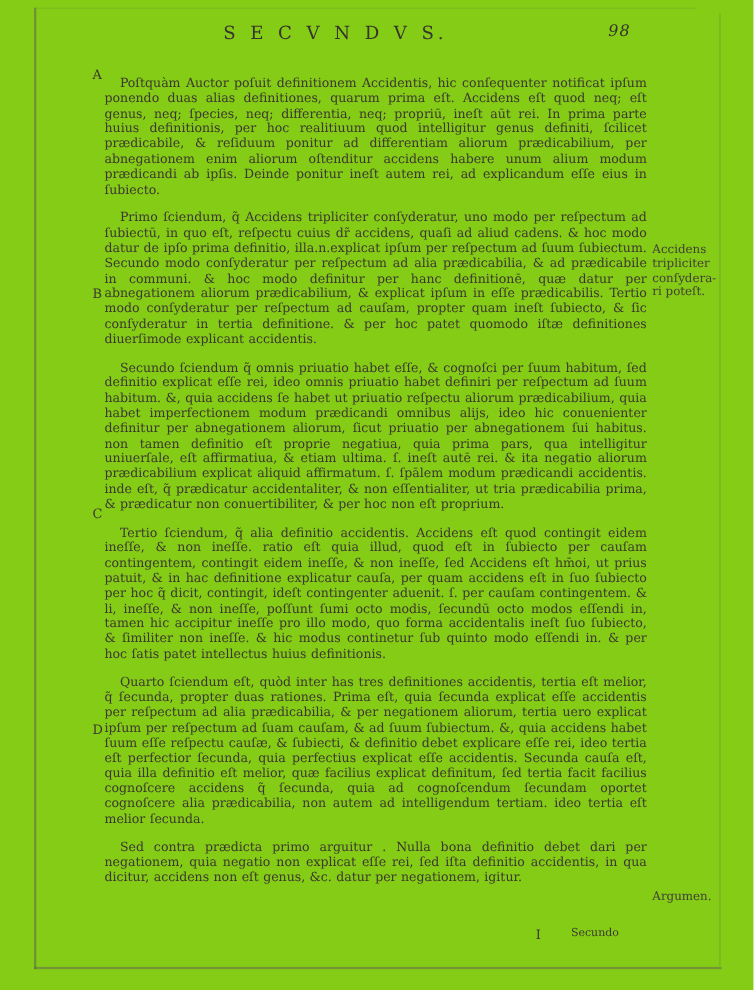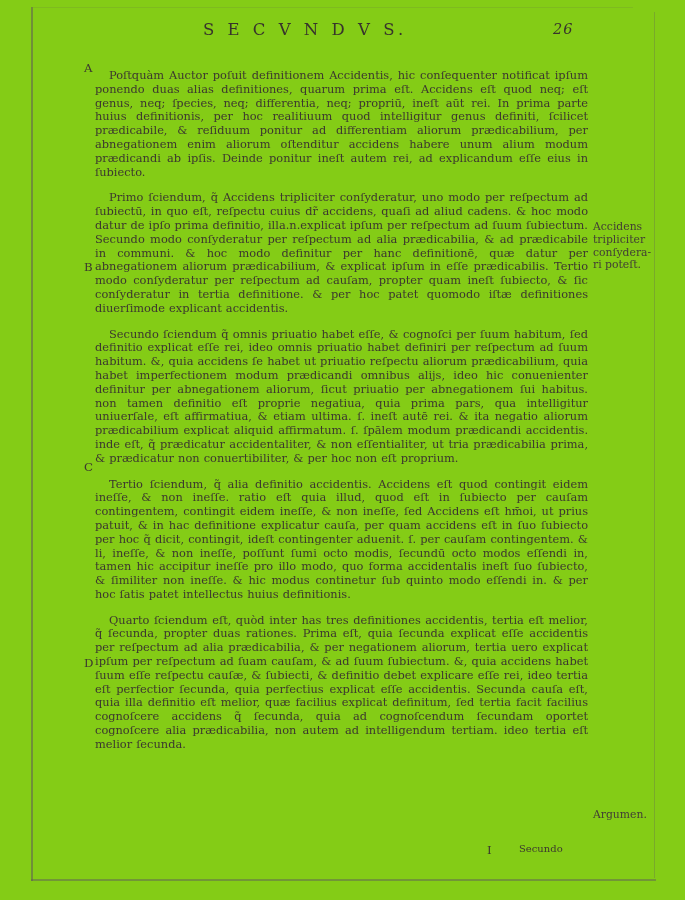--- a/index.html
+++ b/index.html
@@ -73,29 +73,30 @@
 
 <div class="page">
 
   <div class="edge edge-left"></div>
   <div class="edge edge-bottom"></div>
   <div class="edge edge-right"></div>
   <div class="edge edge-top"></div>
 
   <div class="running-head">
     <span class="head-title">S E C V N D V S.</span>
-    <span class="page-number">26</span>
+    <span class="page-number">98</span>
   </div>
 
   <div class="text-column">
     <p>Poſtquàm Auctor poſuit definitionem Accidentis, hic conſequenter notificat ipſum ponendo duas alias definitiones, quarum prima eſt. Accidens eſt quod neq; eſt genus, neq; ſpecies, neq; differentia, neq; propriū, ineſt aūt rei. In prima parte huius definitionis, per hoc realitiuum quod intelligitur genus definiti, ſcilicet prædicabile, &amp; reſiduum ponitur ad differentiam aliorum prædicabilium, per abnegationem enim aliorum oſtenditur accidens habere unum alium modum prædicandi ab ipſis. Deinde ponitur ineſt autem rei, ad explicandum eſſe eius in ſubiecto.</p>
     <p>Primo ſciendum, q̃ Accidens tripliciter conſyderatur, uno modo per reſpectum ad ſubiectū, in quo eſt, reſpectu cuius dr̃ accidens, quaſi ad aliud cadens. &amp; hoc modo datur de ipſo prima definitio, illa.n.explicat ipſum per reſpectum ad ſuum ſubiectum. Secundo modo conſyderatur per reſpectum ad alia prædicabilia, &amp; ad prædicabile in communi. &amp; hoc modo definitur per hanc definitionē, quæ datur per abnegationem aliorum prædicabilium, &amp; explicat ipſum in eſſe prædicabilis. Tertio modo conſyderatur per reſpectum ad cauſam, propter quam ineſt ſubiecto, &amp; ſic conſyderatur in tertia definitione. &amp; per hoc patet quomodo iſtæ definitiones diuerſimode explicant accidentis.</p>
     <p>Secundo ſciendum q̃ omnis priuatio habet eſſe, &amp; cognoſci per ſuum habitum, ſed definitio explicat eſſe rei, ideo omnis priuatio habet definiri per reſpectum ad ſuum habitum. &amp;, quia accidens ſe habet ut priuatio reſpectu aliorum prædicabilium, quia habet imperfectionem modum prædicandi omnibus alijs, ideo hic conuenienter definitur per abnegationem aliorum, ſicut priuatio per abnegationem ſui habitus. non tamen definitio eſt proprie negatiua, quia prima pars, qua intelligitur uniuerſale, eſt affirmatiua, &amp; etiam ultima. ſ. ineſt autē rei. &amp; ita negatio aliorum prædicabilium explicat aliquid affirmatum. ſ. ſpālem modum prædicandi accidentis. inde eſt, q̃ prædicatur accidentaliter, &amp; non eſſentialiter, ut tria prædicabilia prima, &amp; prædicatur non conuertibiliter, &amp; per hoc non eſt proprium.</p>
     <p>Tertio ſciendum, q̃ alia definitio accidentis. Accidens eſt quod contingit eidem ineſſe, &amp; non ineſſe. ratio eſt quia illud, quod eſt in ſubiecto per cauſam contingentem, contingit eidem ineſſe, &amp; non ineſſe, ſed Accidens eſt hm̄oi, ut prius patuit, &amp; in hac definitione explicatur cauſa, per quam accidens eſt in ſuo ſubiecto per hoc q̃ dicit, contingit, ideſt contingenter aduenit. ſ. per cauſam contingentem. &amp; li, ineſſe, &amp; non ineſſe, poſſunt ſumi octo modis, ſecundū octo modos eſſendi in, tamen hic accipitur ineſſe pro illo modo, quo forma accidentalis ineſt ſuo ſubiecto, &amp; ſimiliter non ineſſe. &amp; hic modus continetur ſub quinto modo eſſendi in. &amp; per hoc ſatis patet intellectus huius definitionis.</p>
     <p>Quarto ſciendum eſt, quòd inter has tres definitiones accidentis, tertia eſt melior, q̃ ſecunda, propter duas rationes. Prima eſt, quia ſecunda explicat eſſe accidentis per reſpectum ad alia prædicabilia, &amp; per negationem aliorum, tertia uero explicat ipſum per reſpectum ad ſuam cauſam, &amp; ad ſuum ſubiectum. &amp;, quia accidens habet ſuum eſſe reſpectu cauſæ, &amp; ſubiecti, &amp; definitio debet explicare eſſe rei, ideo tertia eſt perfectior ſecunda, quia perfectius explicat eſſe accidentis. Secunda cauſa eſt, quia illa definitio eſt melior, quæ facilius explicat definitum, ſed tertia facit facilius cognoſcere accidens q̃ ſecunda, quia ad cognoſcendum ſecundam oportet cognoſcere alia prædicabilia, non autem ad intelligendum tertiam. ideo tertia eſt melior ſecunda.</p>
+    <p>Sed contra prædicta primo arguitur . Nulla bona definitio debet dari per negationem, quia negatio non explicat eſſe rei, ſed iſta definitio accidentis, in qua dicitur, accidens non eſt genus, &amp;c. datur per negationem, igitur.</p>
   </div>
 
   <div class="margin-letter ml-a">A</div>
   <div class="margin-letter ml-b">B</div>
   <div class="margin-letter ml-c">C</div>
   <div class="margin-letter ml-d">D</div>
 
   <div class="side-note sn-1">Accidens
 tripliciter
 conſydera-

